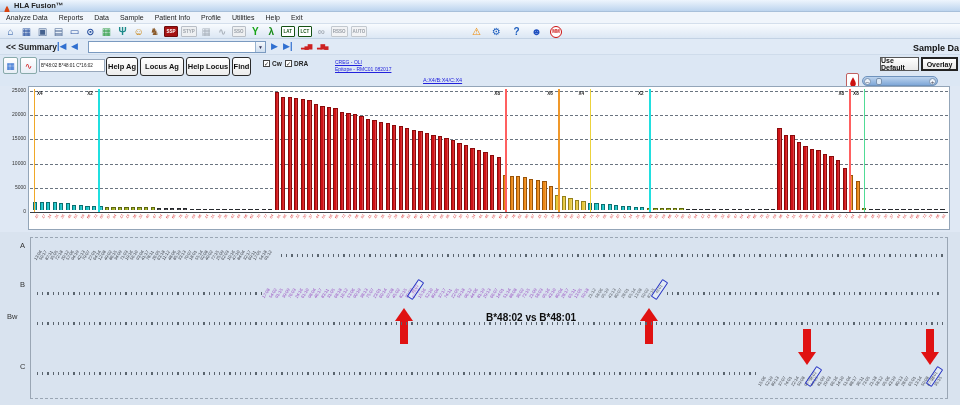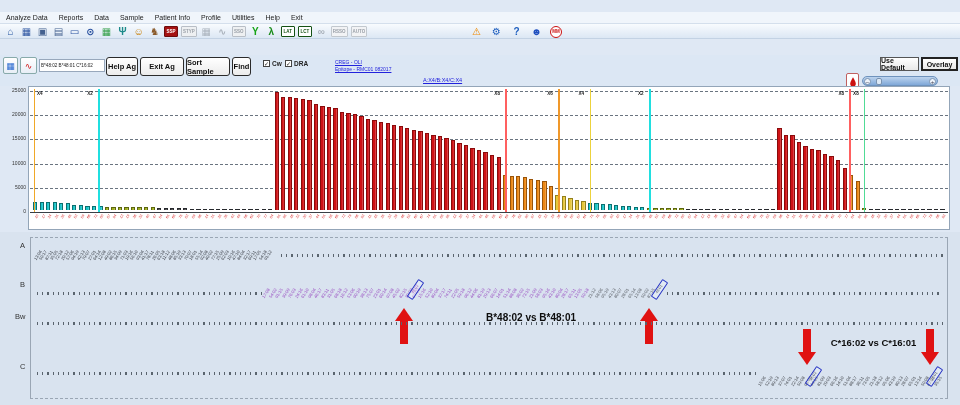--- a/index.html
+++ b/index.html
@@ -76,20 +76,28 @@
   .arrow{position:absolute;width:18px}
   .arrow .head-up{width:0;height:0;border-left:9px solid transparent;border-right:9px solid transparent;border-bottom:13px solid #e01212}
   .arrow .head-down{width:0;height:0;border-left:9px solid transparent;border-right:9px solid transparent;border-top:13px solid #e01212}
   .arrow .shaft{width:8px;height:23px;background:#e01212;margin:0 auto}
 </style>
 </head>
 <body>
 
 <div id="app">
 
+  <div id="titlebar">
+    <span class="flame">
+      <svg viewBox="0 0 10 14" width="8" height="10">
+          <path d="M5 1 C5 1 1.5 6.5 1.5 9.2 A3.5 3.5 0 0 0 8.5 9.2 C8.5 6.5 5 1 5 1 Z" fill="#d8430f"></path>
+        </svg>
+    </span>
+    <span class="ttl">HLA Fusion™</span>
+  </div>
 
   <div id="menubar">
       <span class="menu-item">Analyze Data</span>
       <span class="menu-item">Reports</span>
       <span class="menu-item">Data</span>
       <span class="menu-item">Sample</span>
       <span class="menu-item">Patient Info</span>
       <span class="menu-item">Profile</span>
       <span class="menu-item">Utilities</span>
       <span class="menu-item">Help</span>
@@ -123,28 +131,41 @@
       </div>
     <div id="tbright">
         <div class="tbi" style="color: rgb(239, 141, 10); font-weight: bold;">⚠</div>
         <div class="tbi" style="color: rgb(31, 95, 191); font-weight: bold;">⚙</div>
         <div class="tbi" style="color: rgb(31, 95, 191); font-weight: bold;">?</div>
         <div class="tbi" style="color: rgb(31, 79, 191); font-weight: bold;">☻</div>
         <div class="tbadge" style="color: rgb(204, 17, 17); background: rgb(255, 255, 255); border-color: rgb(204, 17, 17); border-radius: 50%; width: 12px; min-width: 12px; height: 12px;">MM</div>
       </div>
   </div>
 
+  <div id="navrow">
+    <span id="navlabel">&lt;&lt; Summary</span>
+    <span class="navarr" style="left:57px">|◀</span>
+    <span class="navarr" style="left:71px">◀</span>
+    <span id="combo">
+        <span id="combobtn">▼</span>
+      </span>
+    <span class="navarr" style="left:271px">▶</span>
+    <span class="navarr" style="left:283px">▶|</span>
+    <span class="redmini" style="left:301px">▂▄▆</span>
+    <span class="redmini" style="left:317px">▂▆▄</span>
+    <span id="samplelabel">Sample Da</span>
+  </div>
 
   <div id="controlrow">
     <div class="minibtn" style="left:3px;width:15px;color:#2a6ad0">▦</div>
     <div class="minibtn" style="left:20px;width:17px;color:#d01212">∿</div>
     <input id="agsearch" value="B*48:02 B*48:01 C*16:02" style="">
     <div class="ctlbtn" style="left:106px;width:32px">Help Ag</div>
-    <div class="ctlbtn" style="left:140px;width:44px">Exit Ag</div>
-    <div class="ctlbtn" style="left:186px;width:44px">Sort Sample</div>
+    <div class="ctlbtn" style="left:140px;width:44px">Locus Ag</div>
+    <div class="ctlbtn" style="left:186px;width:44px">Help Locus</div>
     <div class="ctlbtn" style="left:232px;width:19px">Find</div>
     <div class="cbwrap" style="left:263px">
       <span class="cbox">✓</span>
       <span class="cblabel">Cw</span>
     </div>
     <div class="cbwrap" style="left:285px">
       <span class="cbox">✓</span>
       <span class="cblabel">DRA</span>
     </div>
     <span class="link" style="left:335px;top:4px">CREG - OLI</span>
@@ -474,25 +495,24 @@
       <div class="mlabel" style="left: 608.971px;">X2</div>
       <div class="marker" style="left: 820.398px; width: 1.4px; background: rgb(255, 96, 96);"></div>
       <div class="mlabel" style="left: 809.398px;">X8</div>
       <div class="marker" style="left: 835.087px; width: 1.4px; background: rgb(80, 220, 150);"></div>
       <div class="mlabel" style="left: 824.087px;">X8</div>
     </div>
 
   <div id="panel">
     <span class="rowlab" style="left:20px;top:9px">A</span>
     <span class="rowlab" style="left:20px;top:48px">B</span>
-    <span class="rowlab" style="left:15px;top:80px">Bw</span>
+    <span class="rowlab" style="left:7px;top:80px">Bw</span>
     <span class="rowlab" style="left:20px;top:130px">C</span>
     <div id="panelbox">
       <div class="ann" style="left:440px;top:74px;width:120px">B*48:02 vs B*48:01</div>
-      <div class="ann" style="left:765px;top:99px;width:155px;font-size:9.5px">C*16:02 vs C*16:01</div>
       <div class="arrow" style="left:364px;top:70px">
           <div class="head-up"></div>
           <div class="shaft"></div>
         </div>
       <div class="arrow" style="left:609px;top:70px">
           <div class="head-up"></div>
           <div class="shaft"></div>
         </div>
       <div class="arrow" style="left:767px;top:91px">
           <div class="shaft"></div>

